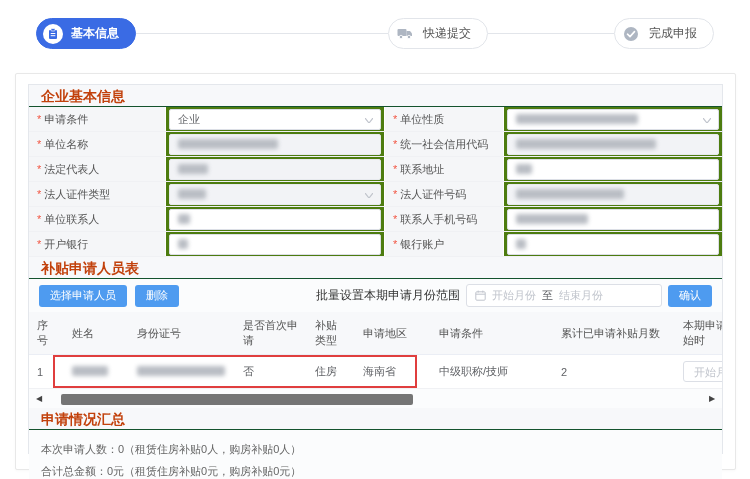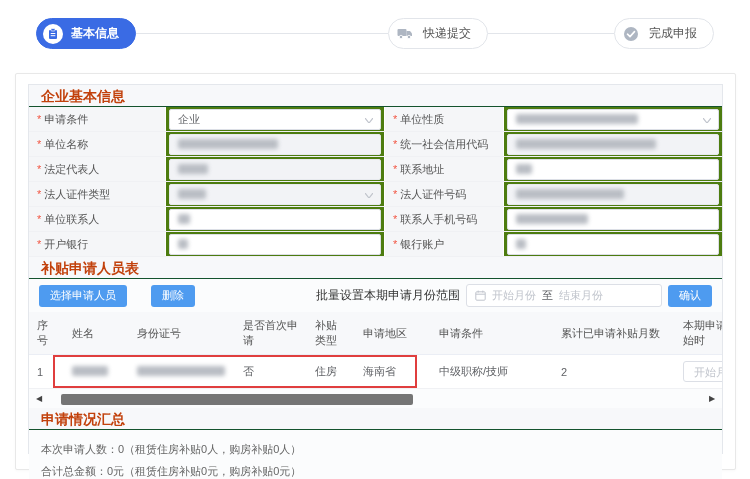--- a/index.html
+++ b/index.html
@@ -36,21 +36,21 @@
   .fval { flex:1; background:#4d7c0f; display:flex; align-items:center; padding:1px 3px; position:relative; }
   .ctrl { flex:1; height:21px; border-radius:2px; display:flex; align-items:center;
     padding:0 8px; font-size:11px; color:#606266; position:relative; }
   .ctrl.editable { background:#fff; border:1px solid #dcdfe6; }
   .ctrl.disabled { background:#f2f3f6; border:1px solid #e7e9ee; color:#9aa0a8; }
   .chev { position:absolute; right:7px; top:8px; width:8px; height:5px; }
   .redact { display:inline-block; height:10px; background:#b9bdc4; border-radius:2px;
     filter:blur(2px); }
 
   
-  .toolbar { display:flex; align-items:center; padding:5px 10px; gap:24px; background:#fbfcfd; }
+  .toolbar { display:flex; align-items:center; padding:5px 10px; gap:8px; background:#fbfcfd; }
   .btn-blue { background:#4e9bf0; color:#fff; border:none; border-radius:3px;
     font-size:11px; height:22px; padding:0 11px; cursor:pointer; font-family:inherit; }
   .toolbar-right { margin-left:auto; display:flex; align-items:center; gap:6px; }
   .batch-label { font-size:12px; color:#333; }
   .range-box { display:flex; align-items:center; gap:6px; height:23px; width:196px;
     background:#fff; border:1px solid #dcdfe6; border-radius:3px; padding:0 8px; }
   .placeholder { color:#c0c4cc; font-size:11px; }
   .zhi { color:#606266; font-size:11px; }
 
   

